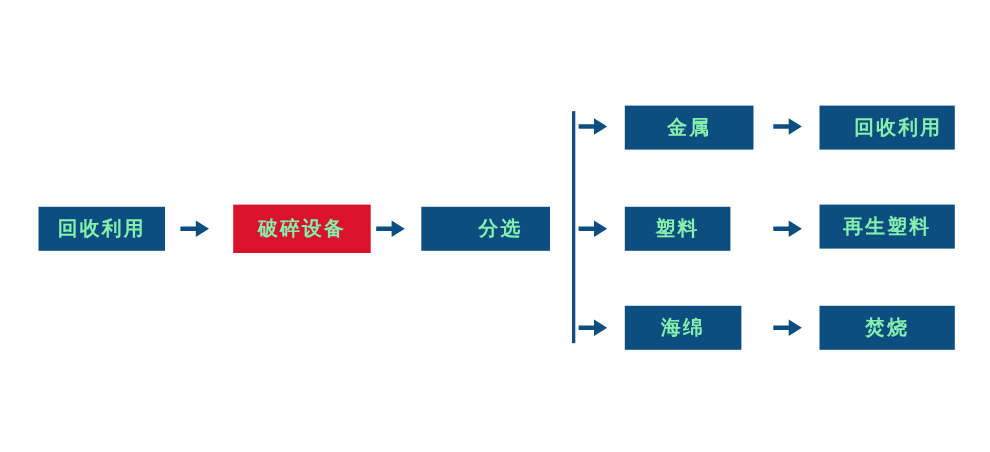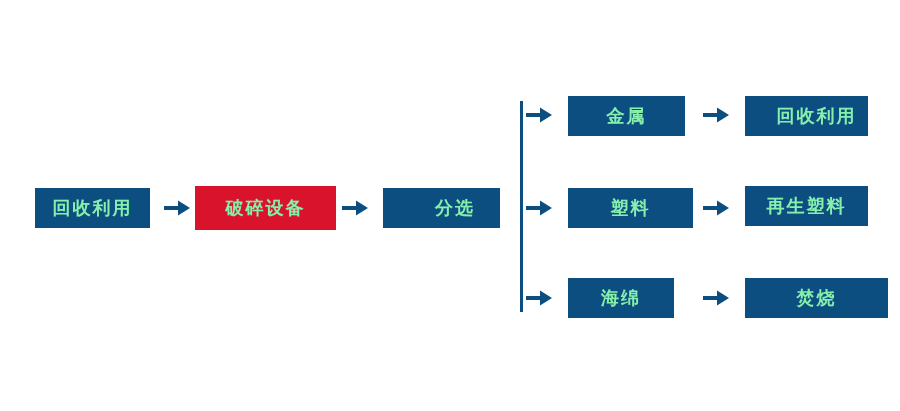--- a/index.html
+++ b/index.html
@@ -36,42 +36,42 @@
   }
   .vline {
     position: absolute;
     width: 3px;
     background: #0d4e81;
   }
 
   
   .n-start  { left: 35px;  top: 188px; width: 115px; }
   .a-1      { left: 162px; top: 198px; }
-  .n-crush  { left: 195px; top: 186px; width: 141px; height: 44px; }
+  .n-crush  { left: 212px; top: 186px; width: 125px; height: 44px; }
   .a-2      { left: 340px; top: 198px; }
   .n-sort   { left: 383px; top: 188px; width: 117px; padding-left: 27px; }
 
   .branch-line { left: 520px; top: 101px; height: 211px; }
 
   
   .a-b1 { left: 524px; top: 105px; }
   .a-b2 { left: 524px; top: 198px; }
   .a-b3 { left: 524px; top: 288px; }
 
   .n-m1 { left: 568px; top: 96px;  width: 117px; }
-  .n-m2 { left: 568px; top: 188px; width: 125px; }
+  .n-m2 { left: 568px; top: 188px; width: 96px; }
   .n-m3 { left: 568px; top: 278px; width: 106px; }
 
   .a-r1 { left: 701px; top: 105px; }
   .a-r2 { left: 701px; top: 198px; }
   .a-r3 { left: 701px; top: 288px; }
 
   .n-r1 { left: 745px; top: 96px;  width: 123px; padding-left: 20px; }
   .n-r2 { left: 745px; top: 186px; width: 123px; }
-  .n-r3 { left: 745px; top: 278px; width: 143px; font-family: Liberation Serif, serif; }
+  .n-r3 { left: 745px; top: 278px; width: 123px; font-family: Liberation Serif, serif; }
 </style>
 </head>
 <body>
 
 <div class="canvas">
 
   <div class="node blue n-start">
     <span>回收利用</span>
   </div>
 

